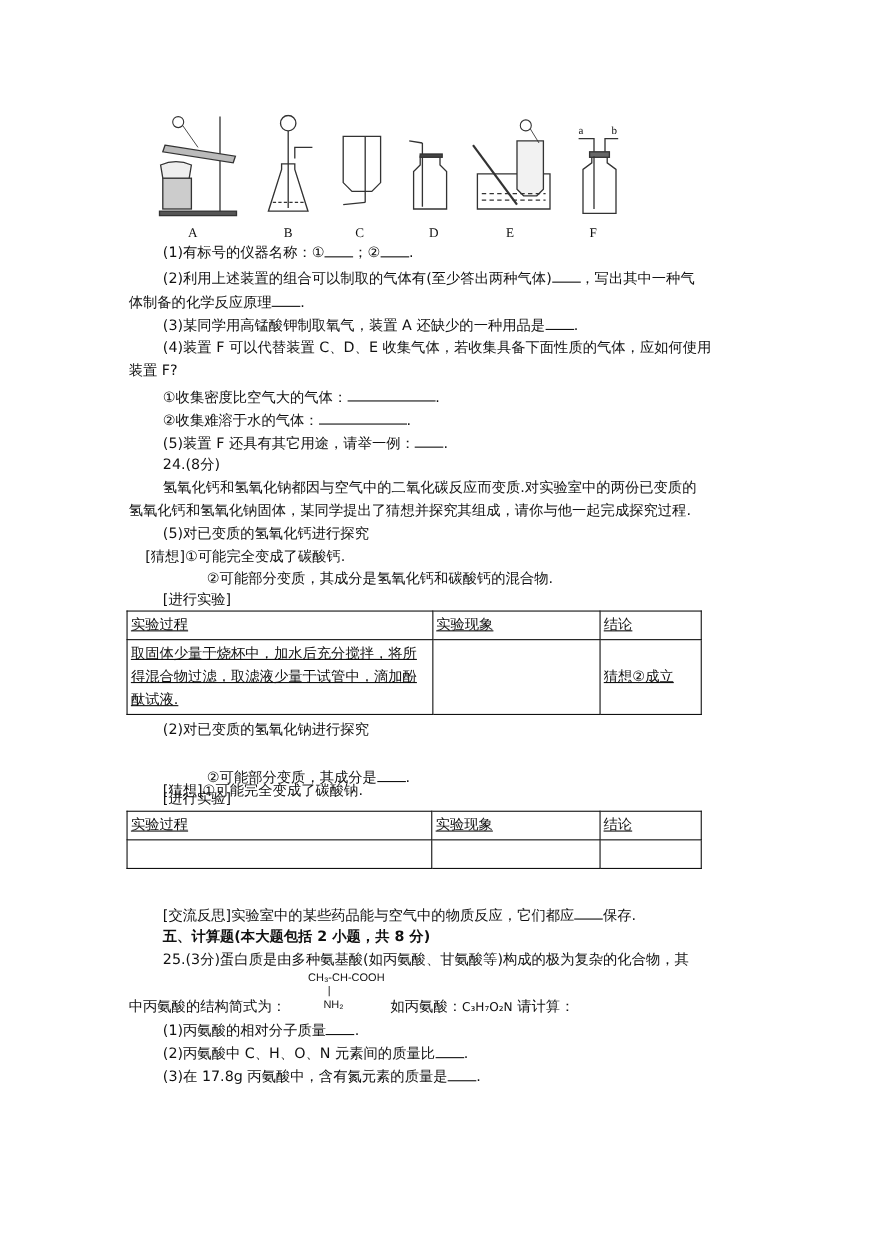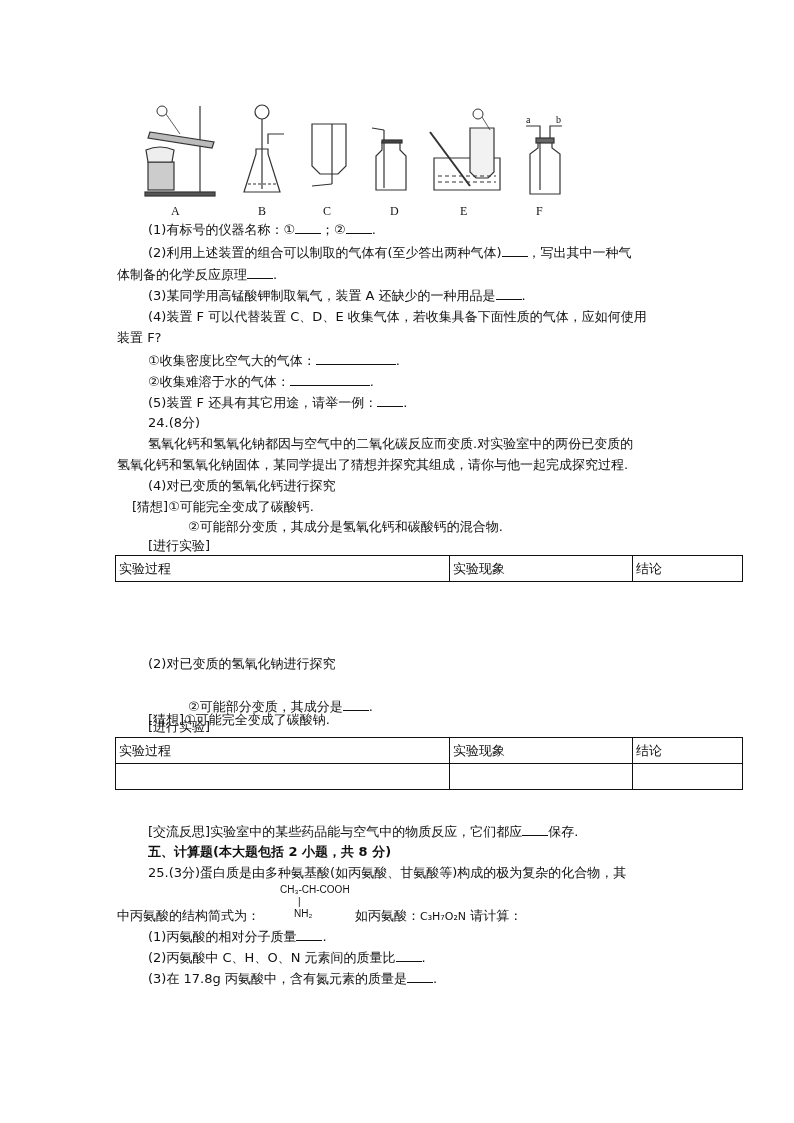--- a/index.html
+++ b/index.html
@@ -5,21 +5,21 @@
   html, body { margin: 0; padding: 0; background: #ffffff; }
   body { width: 794px; height: 1123px; position: relative; overflow: hidden;
          font-family: "DejaVu Sans", "Liberation Sans", sans-serif; color: #111; }
   .line { position: absolute; font-size: 13px; line-height: 20px; white-space: nowrap; }
   .bold { font-weight: bold; }
   .blank { display: inline-block; border-bottom: 1px solid #111; height: 14px; vertical-align: baseline; }
   .b-short { width: 26px; }
   .b-long { width: 80px; }
   .figure { position: absolute; left: 140px; top: 104px; width: 440px; height: 116px; }
   .fig-label { position: absolute; top: 100px; font-family: "Liberation Serif", serif; font-size: 12px; }
-  table.exp { position: absolute; border-collapse: collapse; left: 115px; width: 628px; font-size: 13px; }
+  table.exp { position: absolute; border-collapse: collapse; left: 115px; width: 523px; font-size: 13px; text-decoration: underline; }
   table.exp td { border: 1px solid #111; padding: 2px 3px; vertical-align: middle; line-height: 21px; }
   .c1 { width: 294px; } .c2 { width: 158px; } .c3 { width: 92px; }
   .formula { position: absolute; left: 280px; top: 884px; font-family: Liberation Sans, sans-serif; font-size: 10px; line-height: 12px; }
 </style>
 </head>
 <body>
 
 <div class="figure">
   <svg width="440" height="100" viewBox="0 0 440 100" fill="none" stroke="#333" stroke-width="1.2">
 
@@ -106,31 +106,36 @@
 <div class="line" style="left:148px; top:371px">
   <span>②收集难溶于水的气体：</span><span class="blank b-long"></span><span>.</span>
 </div>
 <div class="line" style="left:148px; top:392px">
   <span>(5)装置 F 还具有其它用途，请举一例：</span><span class="blank b-short"></span><span>.</span>
 </div>
 
 <div class="line" style="left:148px; top:413px">24.(8分)</div>
 <div class="line" style="left:148px; top:434px">氢氧化钙和氢氧化钠都因与空气中的二氧化碳反应而变质.对实验室中的两份已变质的</div>
 <div class="line" style="left:117px; top:455px">氢氧化钙和氢氧化钠固体，某同学提出了猜想并探究其组成，请你与他一起完成探究过程.</div>
-<div class="line" style="left:148px; top:476px">(4)对已变质的氢氧化钙进行探究</div>
+<div class="line" style="left:148px; top:476px">(5)对已变质的氢氧化钙进行探究</div>
 <div class="line" style="left:132px; top:497px">[猜想]①可能完全变成了碳酸钙.</div>
 <div class="line" style="left:188px; top:517px">②可能部分变质，其成分是氢氧化钙和碳酸钙的混合物.</div>
 <div class="line" style="left:148px; top:536px">[进行实验]</div>
 
 <table class="exp" style="top:555px">
   <tbody>
       <tr>
     <td class="c1">实验过程</td>
     <td class="c2">实验现象</td>
     <td class="c3">结论</td>
+  </tr>
+  <tr>
+    <td class="c1" style="white-space:normal">取固体少量于烧杯中，加水后充分搅拌，将所得混合物过滤，取滤液少量于试管中，滴加酚酞试液.</td>
+    <td class="c2"></td>
+    <td class="c3">猜想②成立</td>
   </tr>
 </tbody>
   </table>
 
 <div class="line" style="left:148px; top:654px">(2)对已变质的氢氧化钠进行探究</div>
 <div class="line" style="left:148px; top:710px">[猜想]①可能完全变成了碳酸钠.</div>
 <div class="line" style="left:188px; top:696px">
   <span>②可能部分变质，其成分是</span><span class="blank b-short"></span><span>.</span>
 </div>
 <div class="line" style="left:148px; top:717px">[进行实验]</div>

